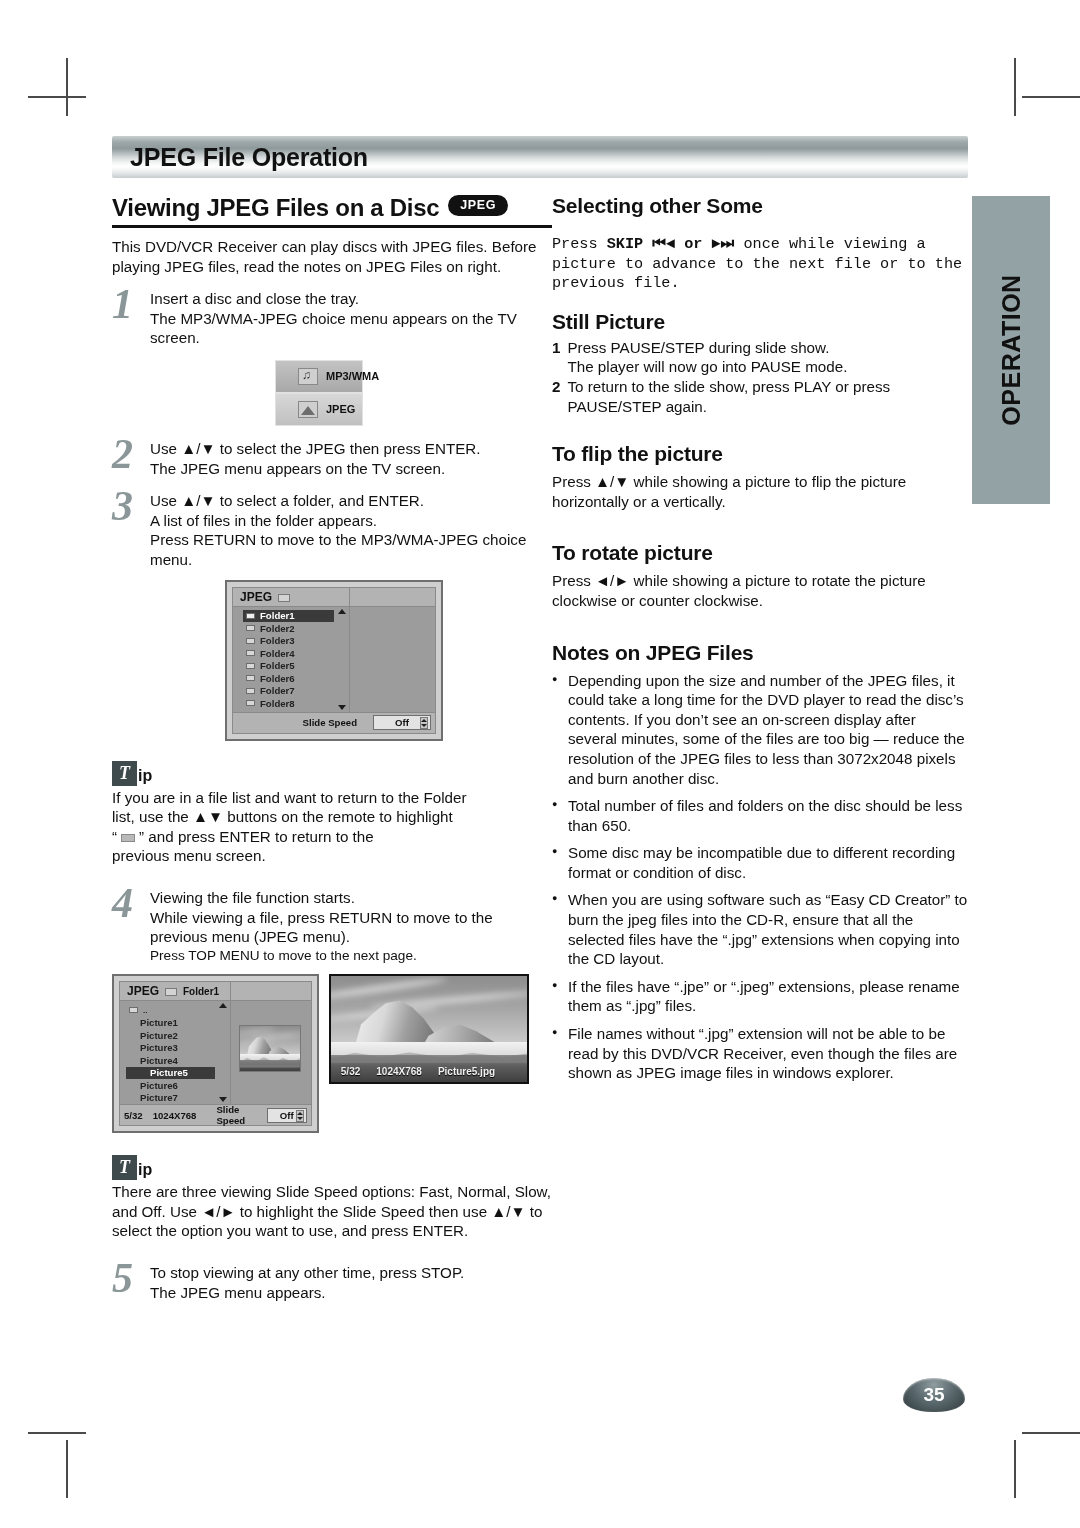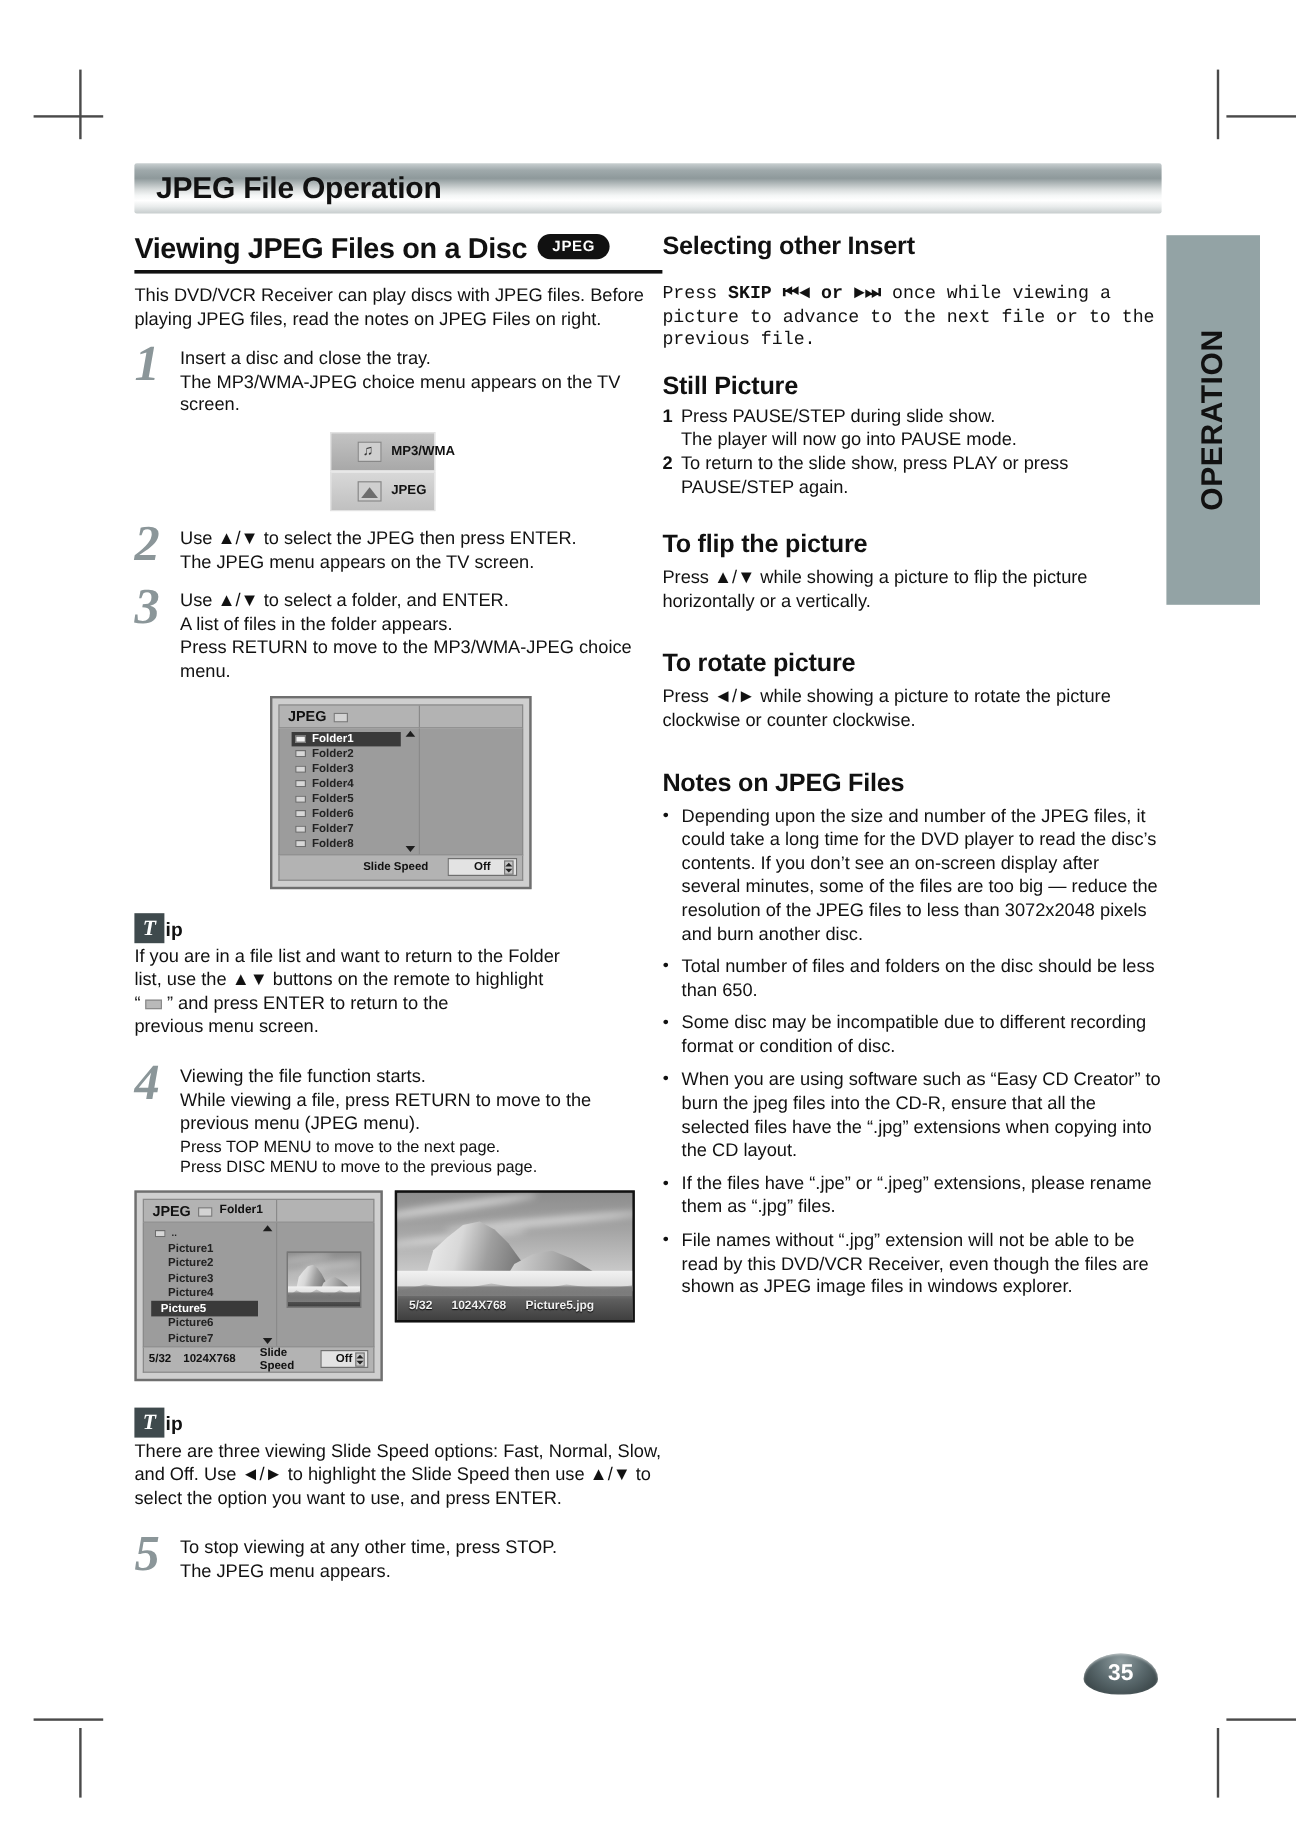--- a/index.html
+++ b/index.html
@@ -382,21 +382,20 @@
           <span>“</span><span class="fic" style="display:inline-block;width:14px;height:8px;background:#b9b9b9;border:1px solid #8a8a8a;margin:0 4px;"></span><span>” and press ENTER to return to the</span><br>
           <span>previous menu screen.</span>
         </p>
       </div>
 
       <div class="step" style="margin-top:22px;">
         <div class="num">4</div>
         <div class="txt" style="white-space:pre-line;">Viewing the file function starts.
 While viewing a file, press RETURN to move to the previous menu (JPEG menu).</div>
         <div class="txt" style="font-size:13.6px; line-height:17.5px;">Press TOP MENU to move to the next page.</div>
-        <div class="txt" style="font-size:13.6px; line-height:17.5px;">Press DISC MENU to move to the previous page.</div>
       </div>
 
       <div style="display:flex; gap:10px; margin-top:10px;">
 
         <div class="osd" style="width:207px;">
           <div class="tbar">
             <div class="left">
               <span class="ttl">JPEG</span>
               <span class="folder-ic"></span>
               <span style="font-size:10px;font-weight:bold;">Folder1</span>
@@ -413,21 +412,21 @@
               </div>
               <div class="it" style="padding-left:14px;">
                 <span>Picture2</span>
               </div>
               <div class="it" style="padding-left:14px;">
                 <span>Picture3</span>
               </div>
               <div class="it" style="padding-left:14px;">
                 <span>Picture4</span>
               </div>
-              <div class="it sel" style="padding-left:8px;">
+              <div class="it sel" style="padding-left:24px;">
                 <span>Picture5</span>
               </div>
               <div class="it" style="padding-left:14px;">
                 <span>Picture6</span>
               </div>
               <div class="it" style="padding-left:14px;">
                 <span>Picture7</span>
               </div>
               <div class="scroll">
                 <span class="up"></span>
@@ -491,21 +490,21 @@
         <div class="num">5</div>
         <div class="ttl">To stop viewing at any other time, press STOP.</div>
         <div class="txt">The JPEG menu appears.</div>
       </div>
 
     </div>
 
     <div class="colR">
 
       <div class="sec">
-        <h3 class="sub">Selecting other Insert</h3>
+        <h3 class="sub">Selecting other Some</h3>
         <p class="body" style="margin-top:17px;font-family:Liberation Mono, monospace;">
           <span>Press </span><b class="kw">SKIP</b><b class="kw"> ⏮◄ or ►⏭ </b><span>once while viewing a picture to advance to the next file or to the previous file.</span>
         </p>
       </div>
 
       <div class="sec">
         <h3 class="sub">Still Picture</h3>
         <ul class="numlist">
           <li>
             <span class="n">1</span>

